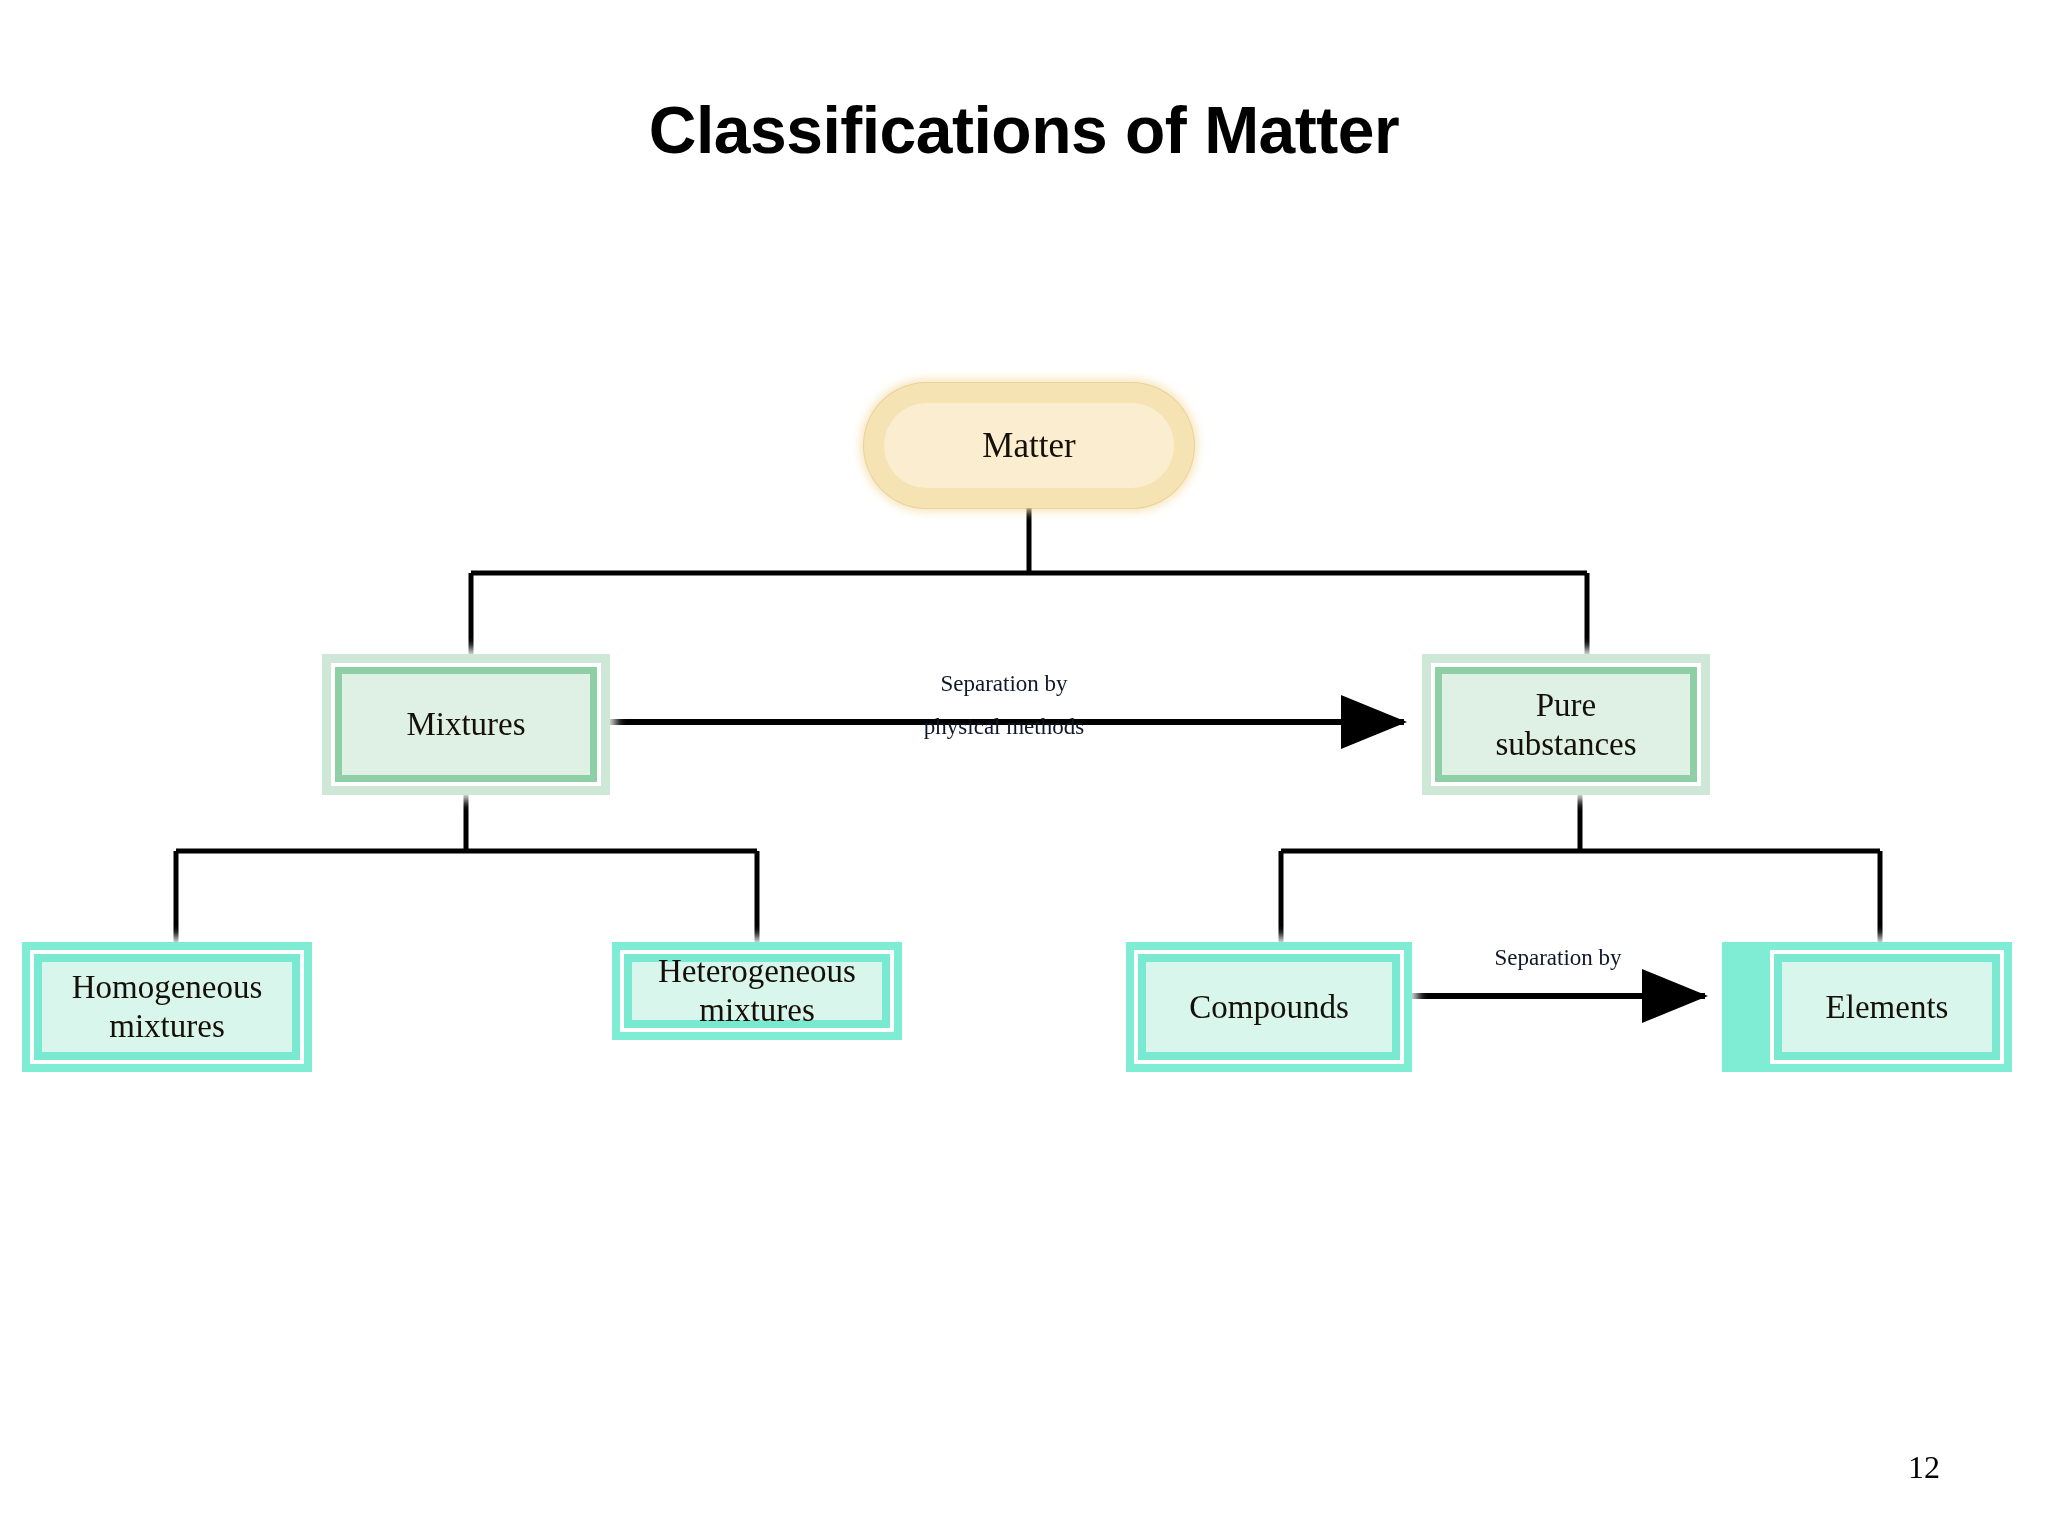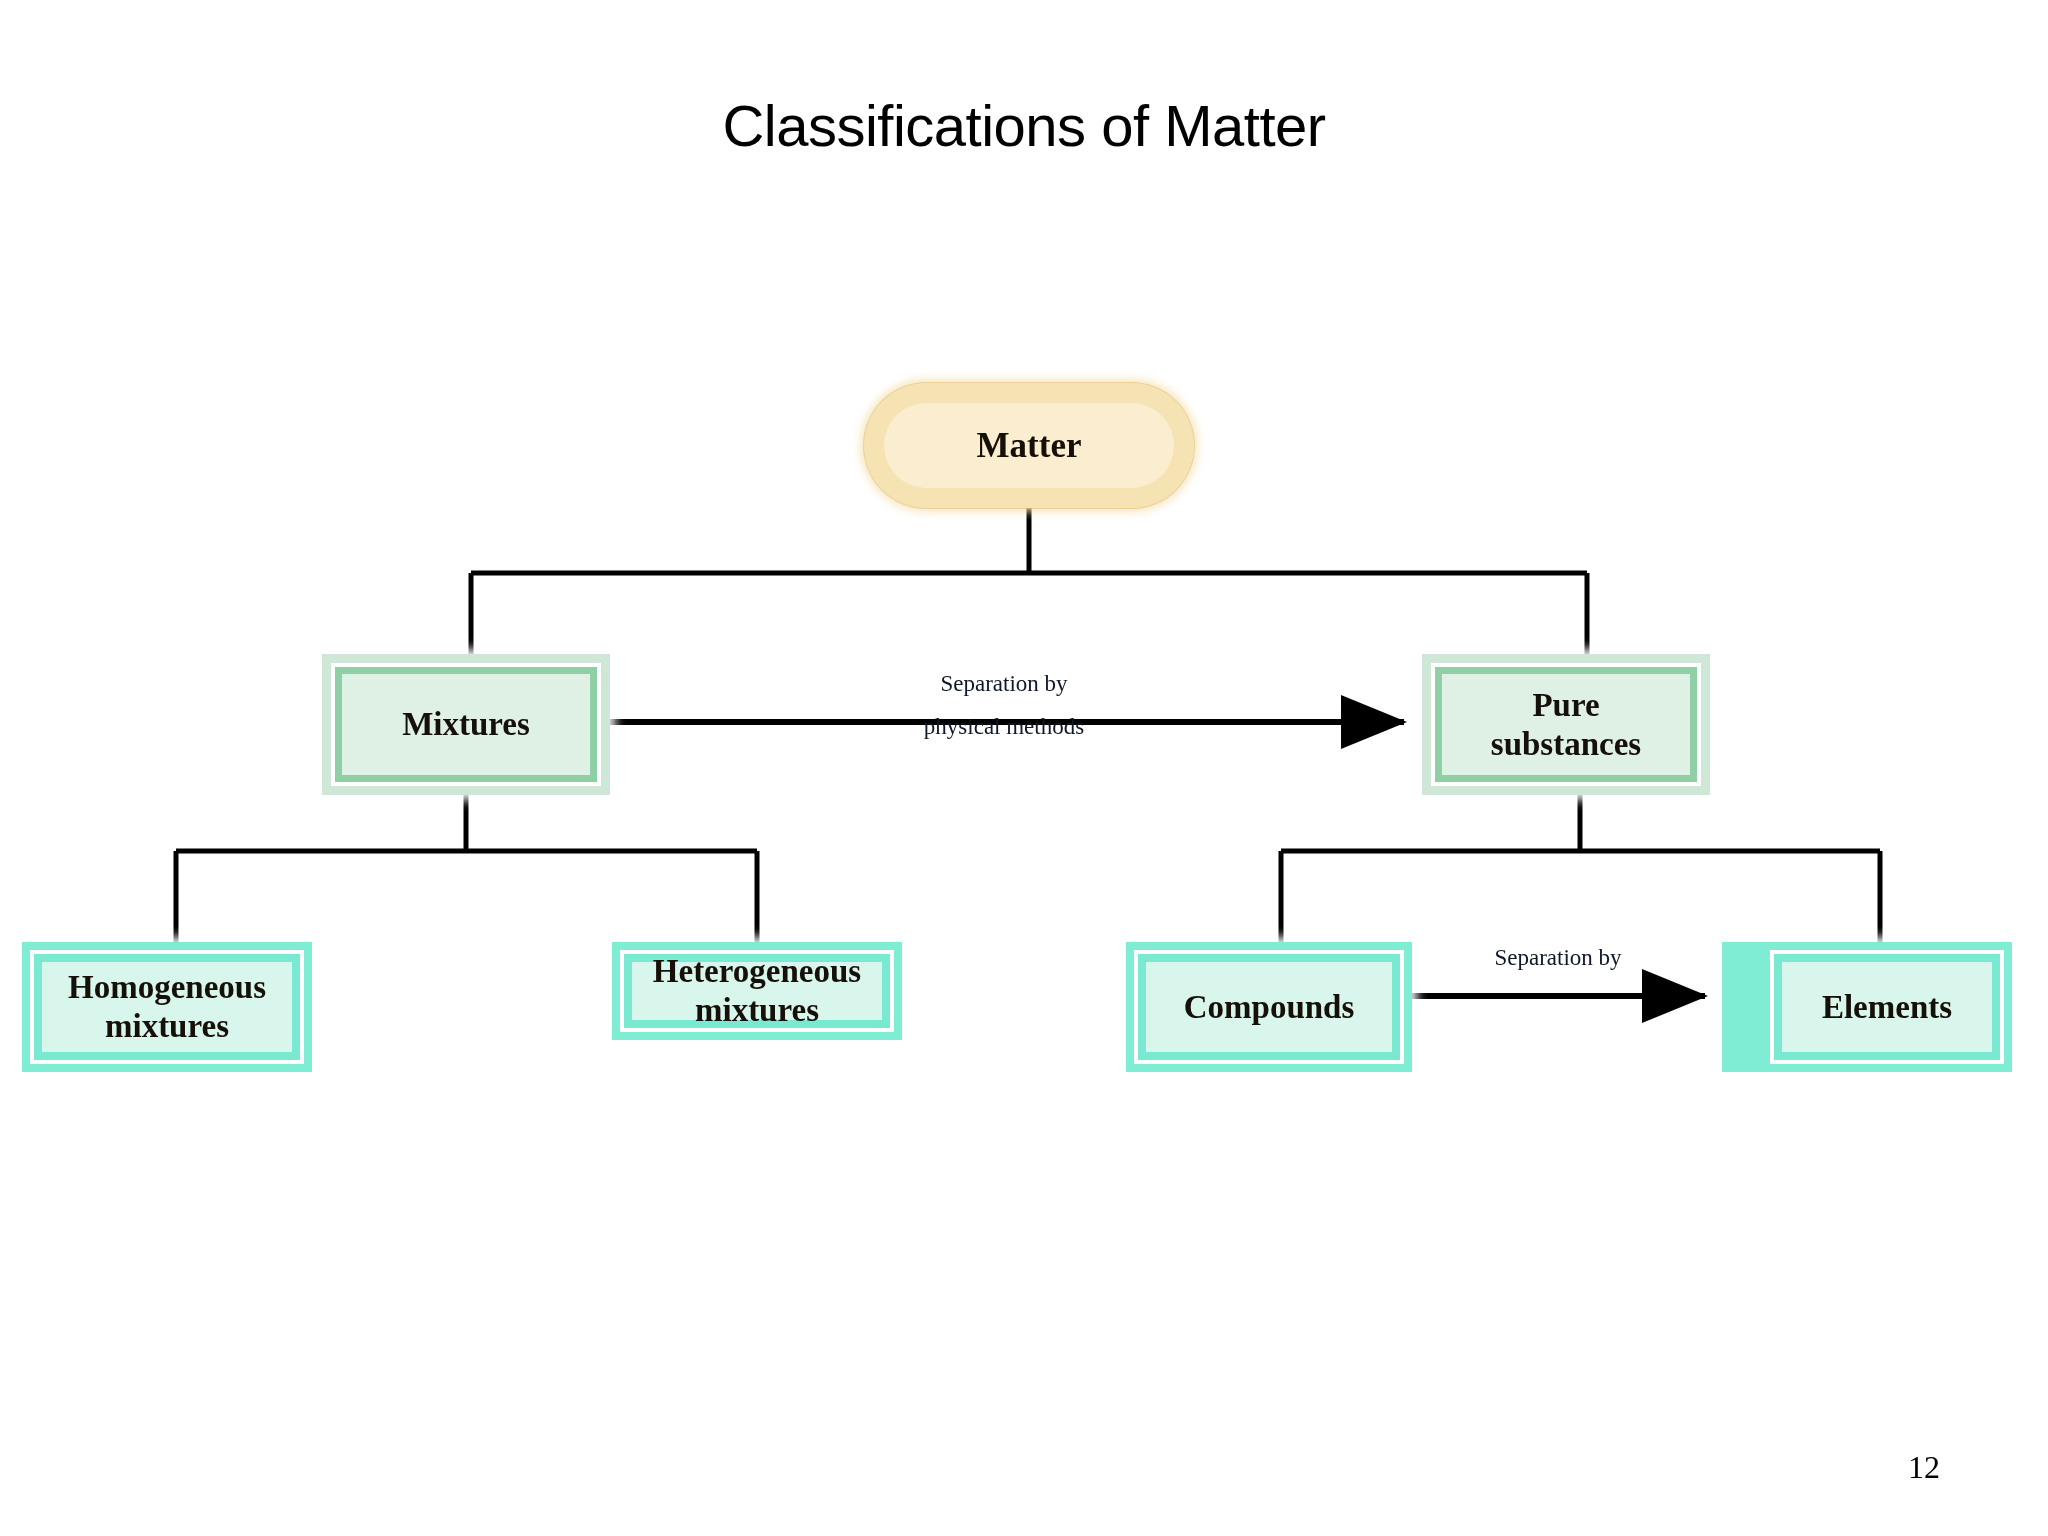--- a/index.html
+++ b/index.html
@@ -17,22 +17,22 @@
   }
 
   
   #title {
     position: absolute;
     left: 0;
     top: 96px;
     width: 2048px;
     text-align: center;
     font-family: "Liberation Sans", "DejaVu Sans", sans-serif;
-    font-size: 58px;
-    font-weight: 400;
+    font-size: 66px;
+    font-weight: 700;
     color: #000000;
     letter-spacing: -0.5px;
     line-height: 1.05;
   }
 
   
   #page-number {
     position: absolute;
     right: 108px;
     bottom: 50px;
@@ -65,21 +65,20 @@
     display: flex;
     align-items: center;
     justify-content: center;
     text-align: center;
     color: #151008;
     line-height: 1.18;
   }
   .node .node-label {
     display: block;
     white-space: pre-line;
-    font-weight: bold;
   }
 
   
   .node-matter {
     border-radius: 999px;
     background: #f6e3b4;
     padding: 7px;
     box-shadow:
       0 0 0 1px rgba(226,187,110,0.55),
       0 0 9px 4px rgba(246,227,180,0.85);

